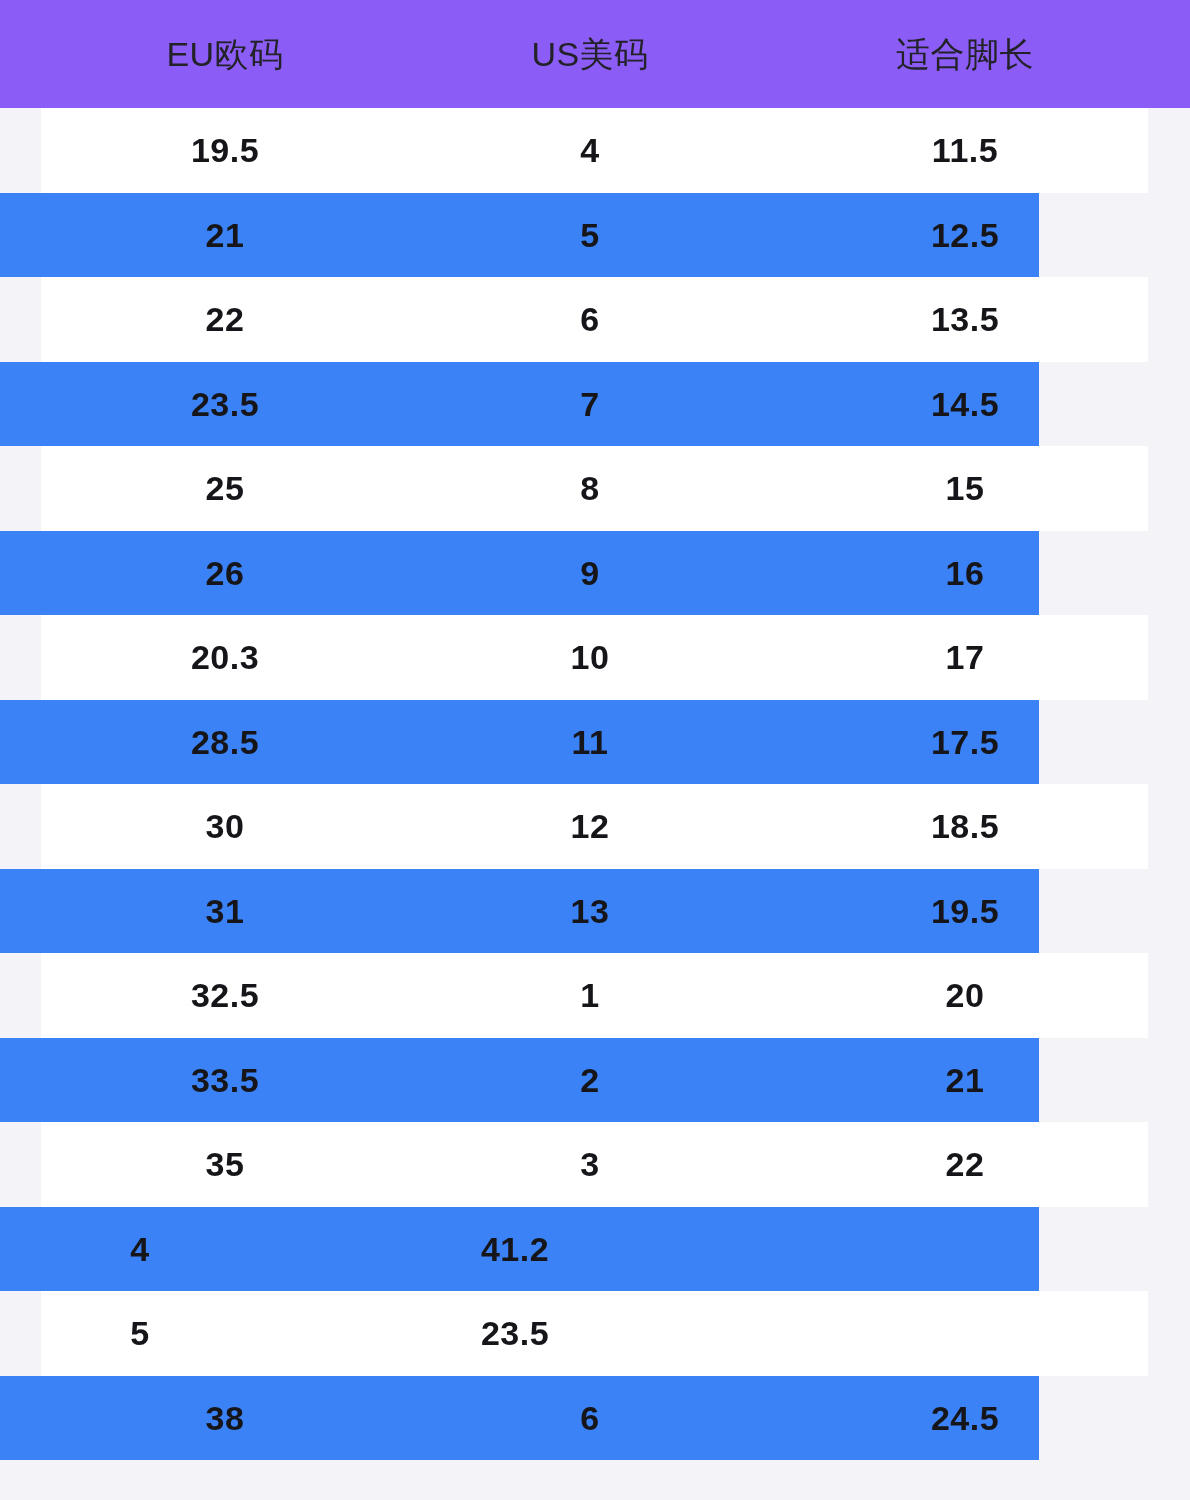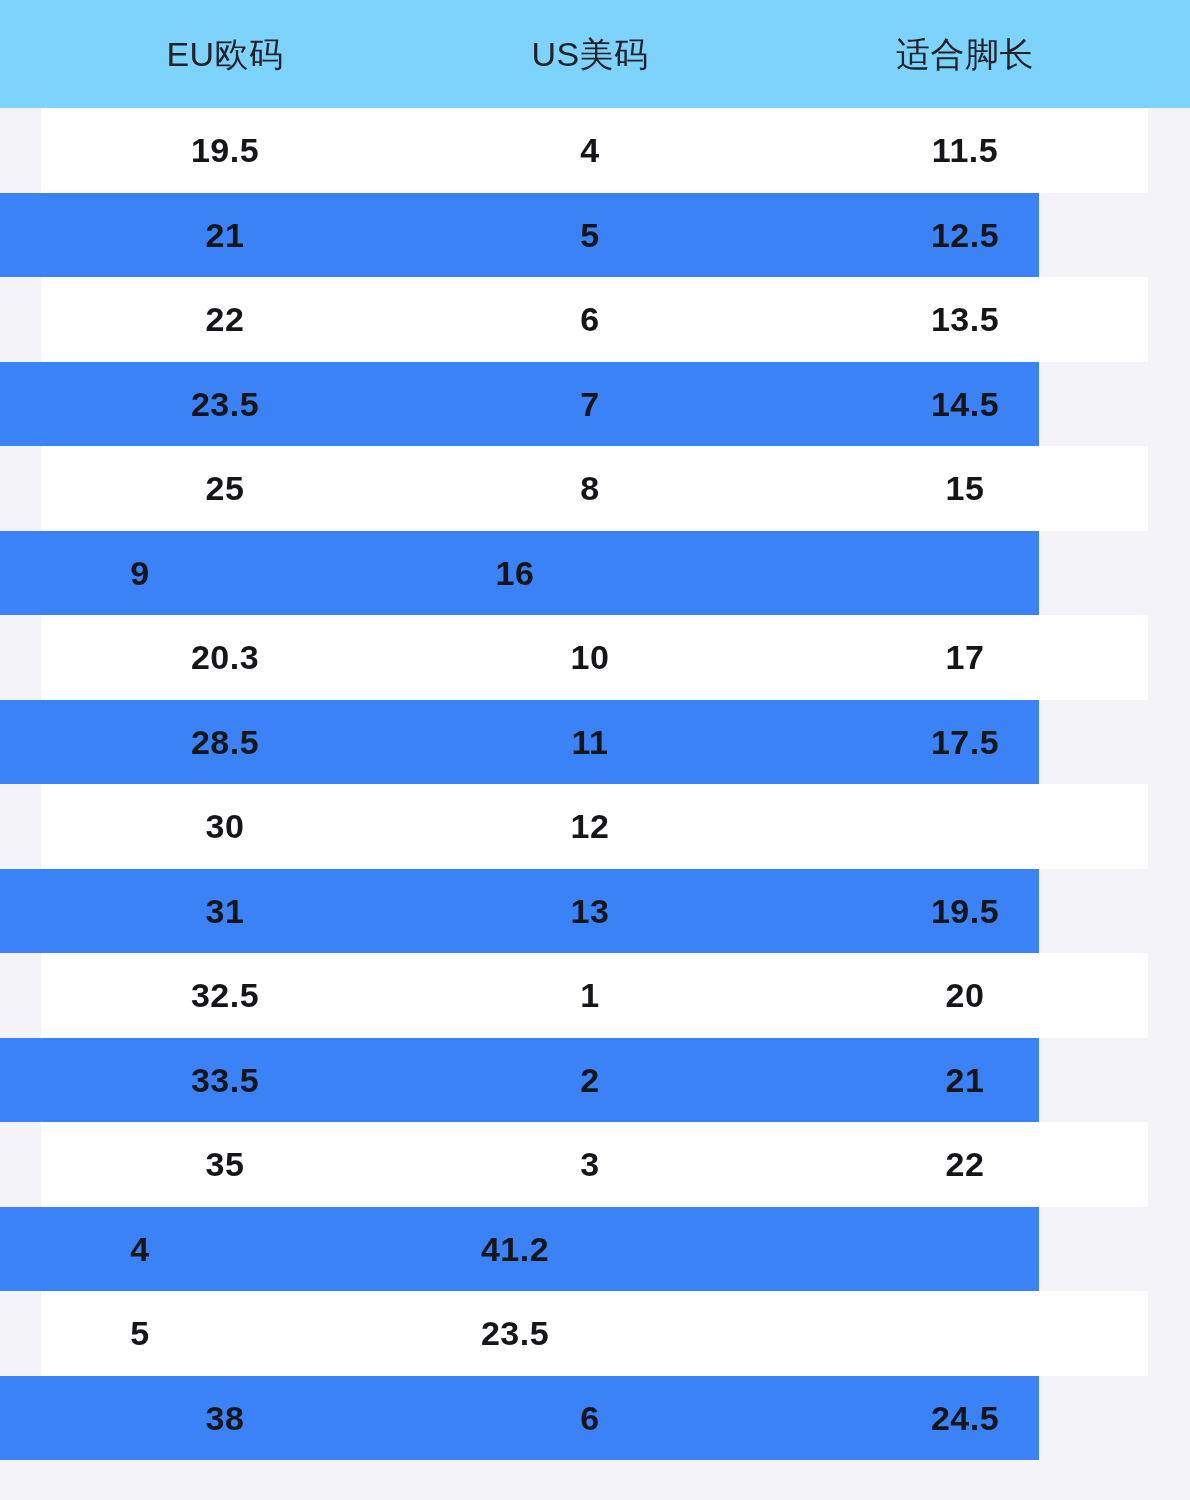--- a/index.html
+++ b/index.html
@@ -25,21 +25,21 @@
 
   
   .table-header {
     position: absolute;
     top: 0;
     left: 0;
     width: 1190px;
     height: 108px;
     display: flex;
     align-items: center;
-    background: #7dd3fc;
+    background: #8b5cf6;
   }
   .header-cell {
     flex: 0 0 auto;
     text-align: center;
     font-size: 34px;
     font-weight: 400;
     line-height: 1;
     color: #222228;
     letter-spacing: 0.5px;
   }
@@ -120,36 +120,38 @@
         <div class="data-cell col-1">23.5</div>
         <div class="data-cell col-2">7</div>
         <div class="data-cell col-3">14.5</div>
       </div>
       <div class="table-row row-white">
         <div class="data-cell col-1">25</div>
         <div class="data-cell col-2">8</div>
         <div class="data-cell col-3">15</div>
       </div>
       <div class="table-row row-tint">
+        <div class="data-cell col-1">26</div>
         <div class="data-cell col-2">9</div>
         <div class="data-cell col-3">16</div>
       </div>
       <div class="table-row row-white">
         <div class="data-cell col-1">20.3</div>
         <div class="data-cell col-2">10</div>
         <div class="data-cell col-3">17</div>
       </div>
       <div class="table-row row-tint">
         <div class="data-cell col-1">28.5</div>
         <div class="data-cell col-2">11</div>
         <div class="data-cell col-3">17.5</div>
       </div>
       <div class="table-row row-white">
         <div class="data-cell col-1">30</div>
         <div class="data-cell col-2">12</div>
+        <div class="data-cell col-3">18.5</div>
       </div>
       <div class="table-row row-tint">
         <div class="data-cell col-1">31</div>
         <div class="data-cell col-2">13</div>
         <div class="data-cell col-3">19.5</div>
       </div>
       <div class="table-row row-white">
         <div class="data-cell col-1">32.5</div>
         <div class="data-cell col-2">1</div>
         <div class="data-cell col-3">20</div>

